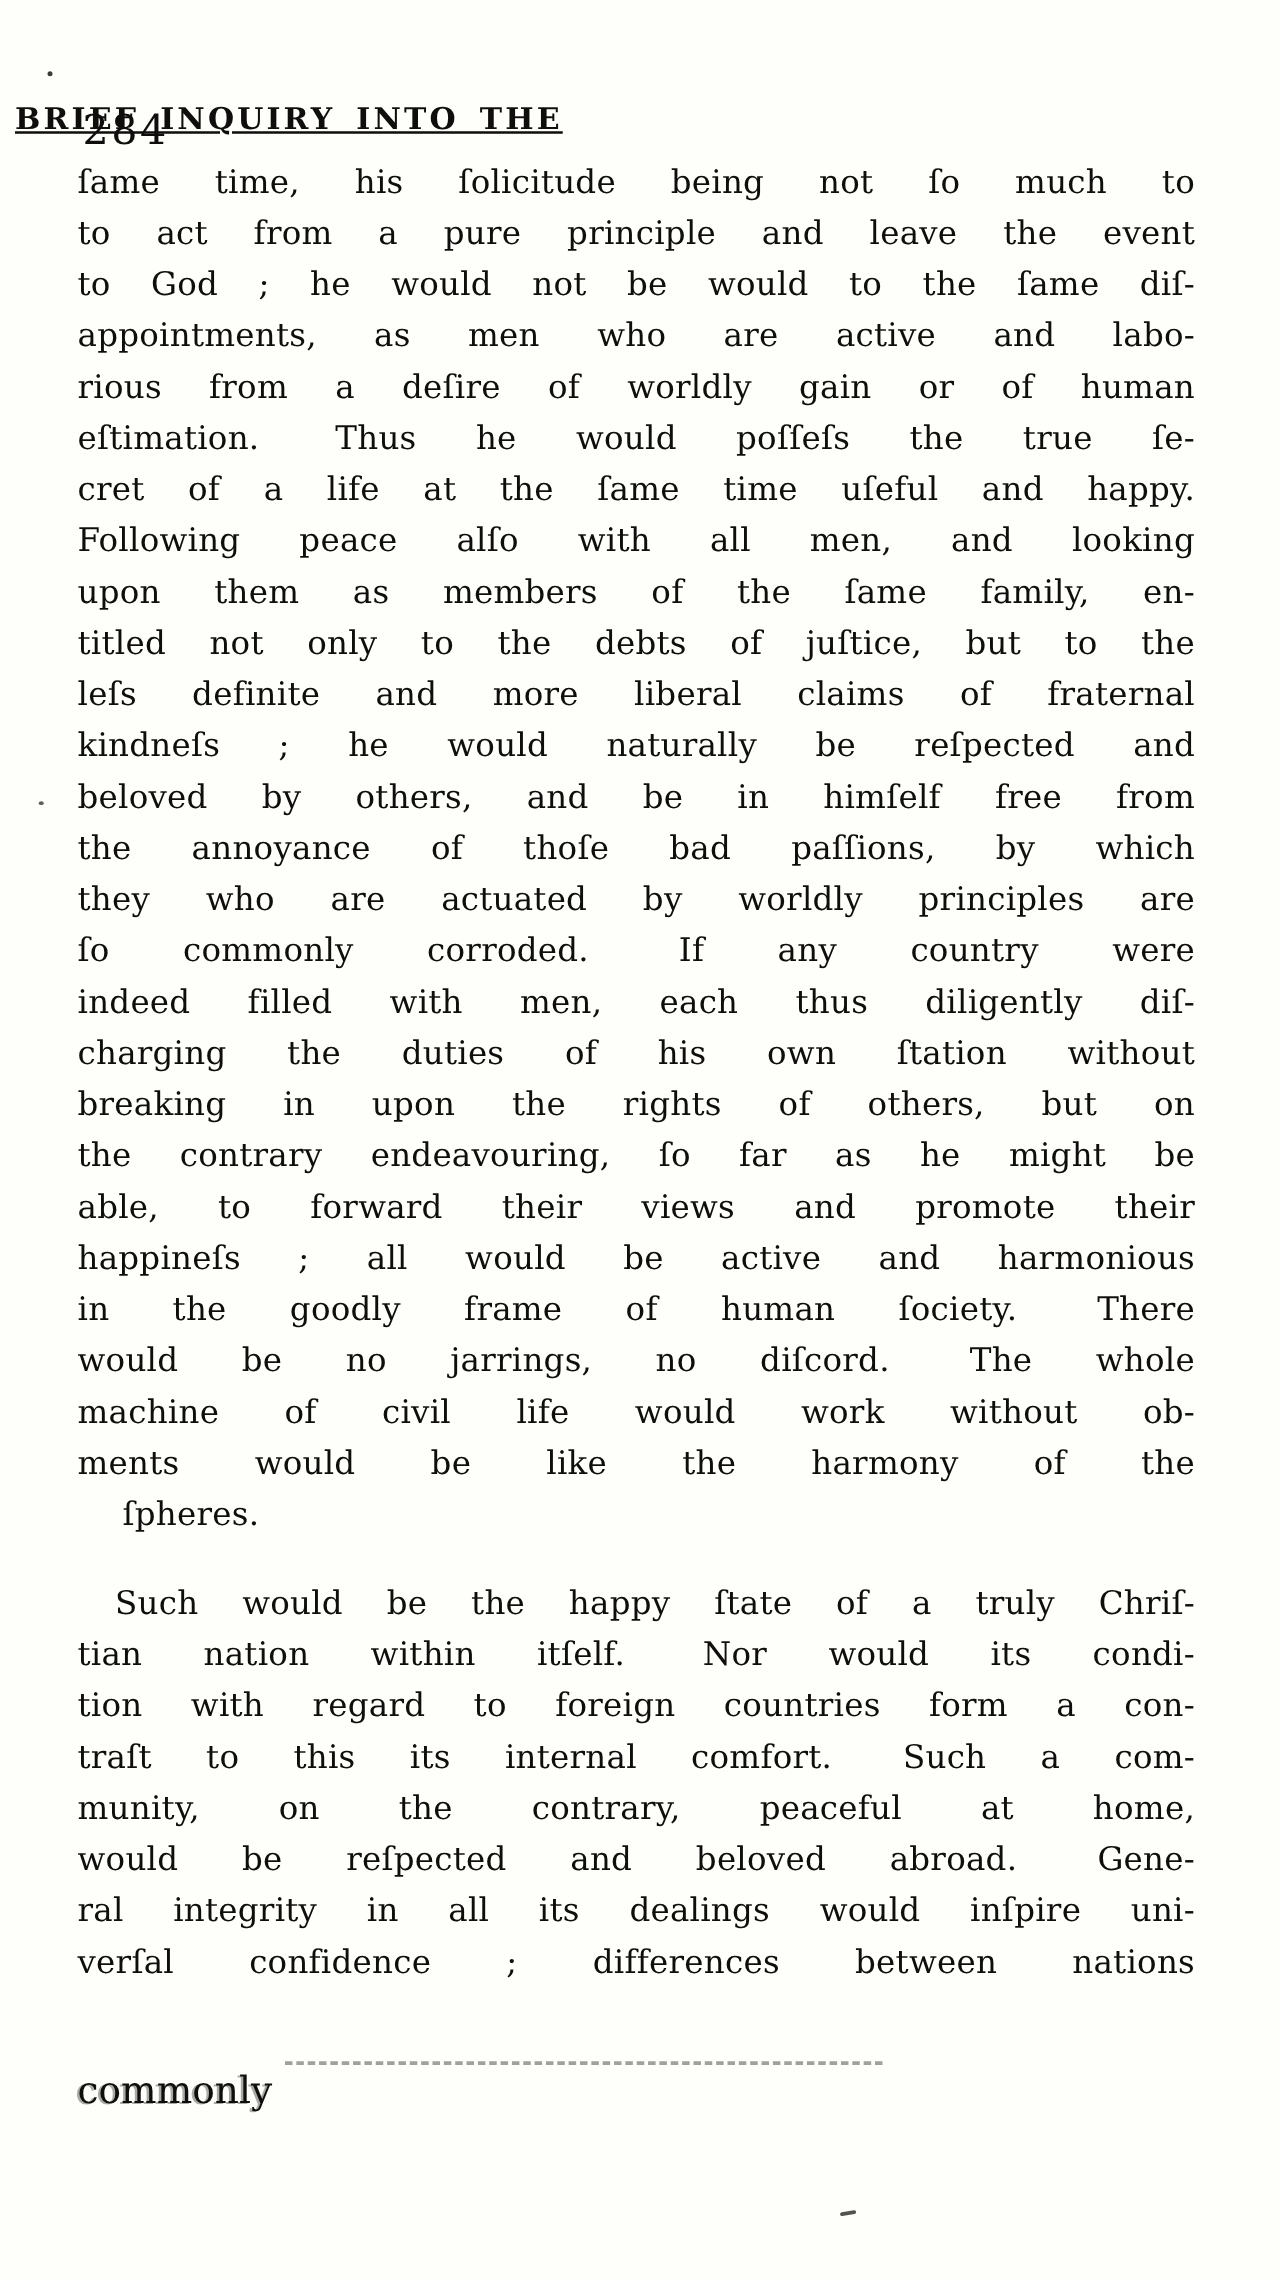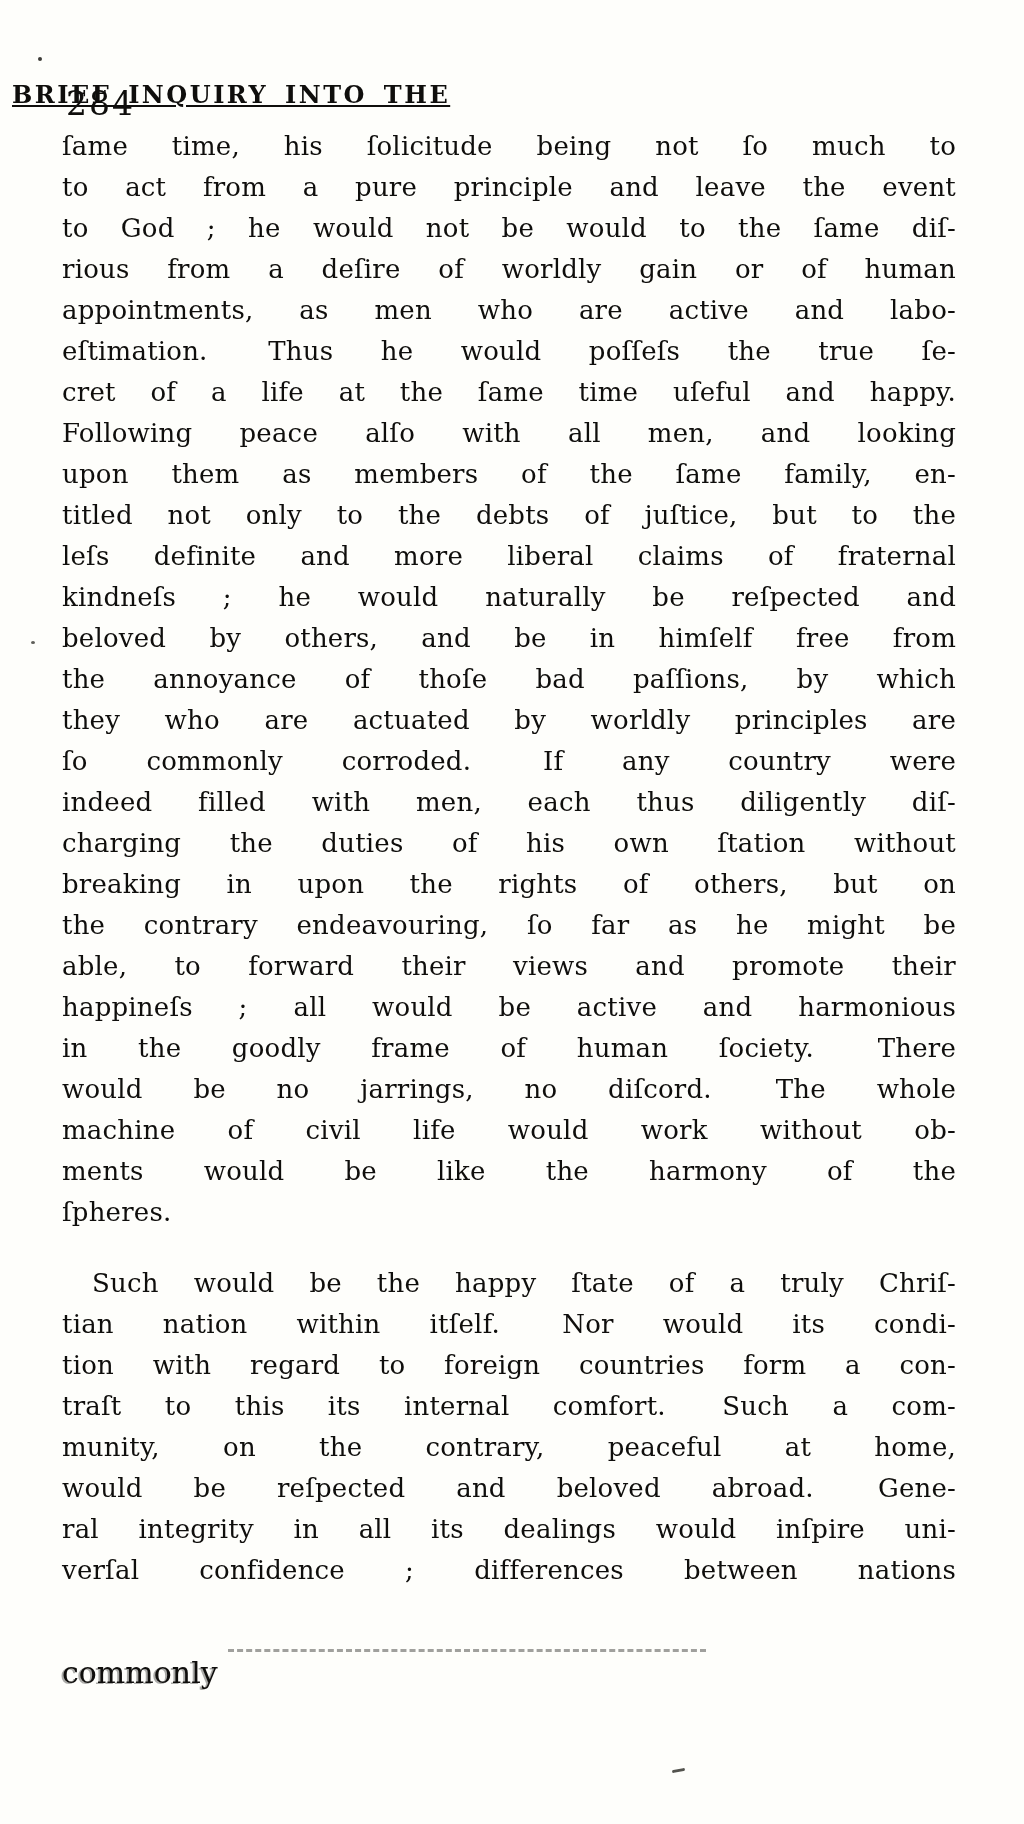--- a/index.html
+++ b/index.html
@@ -37,21 +37,21 @@
   .page-text {
     position: absolute; top: 126px; left: 62px; width: 894px;
     font-size: 26px; line-height: 41px;
     letter-spacing: 0.2px;
   }
   .line {
     text-align: justify;
     text-align-last: justify;
     min-height: 41px;
   }
-  .line.no-stretch { text-align-last: left; }
+  .line.no-stretch { text-align-last: left; margin-left: 36px; }
   .line.indent { text-indent: 30px; margin-top: 30px; }
   
   .catchword-row {
     position: absolute; top: 1655px; left: 62px; width: 894px;
     text-align: left; padding-right: 0px; box-sizing: border-box;
     font-size: 30px;
   }
   .catchword {
     display: inline-block;
     padding-right: 28px;
@@ -77,22 +77,22 @@
     <span class="page-number">284</span>
     <span class="running-title">BRIEF INQUIRY INTO THE</span>
   </div>
 
   <div class="page-text">
 
     <div class="para">
       <div class="line">ſame time, his ſolicitude being not ſo much to</div>
       <div class="line">to act from a pure principle and leave the event</div>
       <div class="line">to God ; he would not be would to the ſame diſ-</div>
+      <div class="line">appointments, as men who are active and labo-</div>
       <div class="line">rious from a deſire of worldly gain or of human</div>
-      <div class="line">appointments, as men who are active and labo-</div>
       <div class="line">eſtimation.  Thus he would poſſeſs the true ſe-</div>
       <div class="line">cret of a life at the ſame time uſeful and happy.</div>
       <div class="line">Following peace alſo with all men, and looking</div>
       <div class="line">upon them as members of the ſame family, en-</div>
       <div class="line">titled not only to the debts of juſtice, but to the</div>
       <div class="line">leſs definite and more liberal claims of fraternal</div>
       <div class="line">kindneſs ; he would naturally be reſpected and</div>
       <div class="line">beloved by others, and be in himſelf free from</div>
       <div class="line">the annoyance of thoſe bad paſſions, by which</div>
       <div class="line">they who are actuated by worldly principles are</div>

